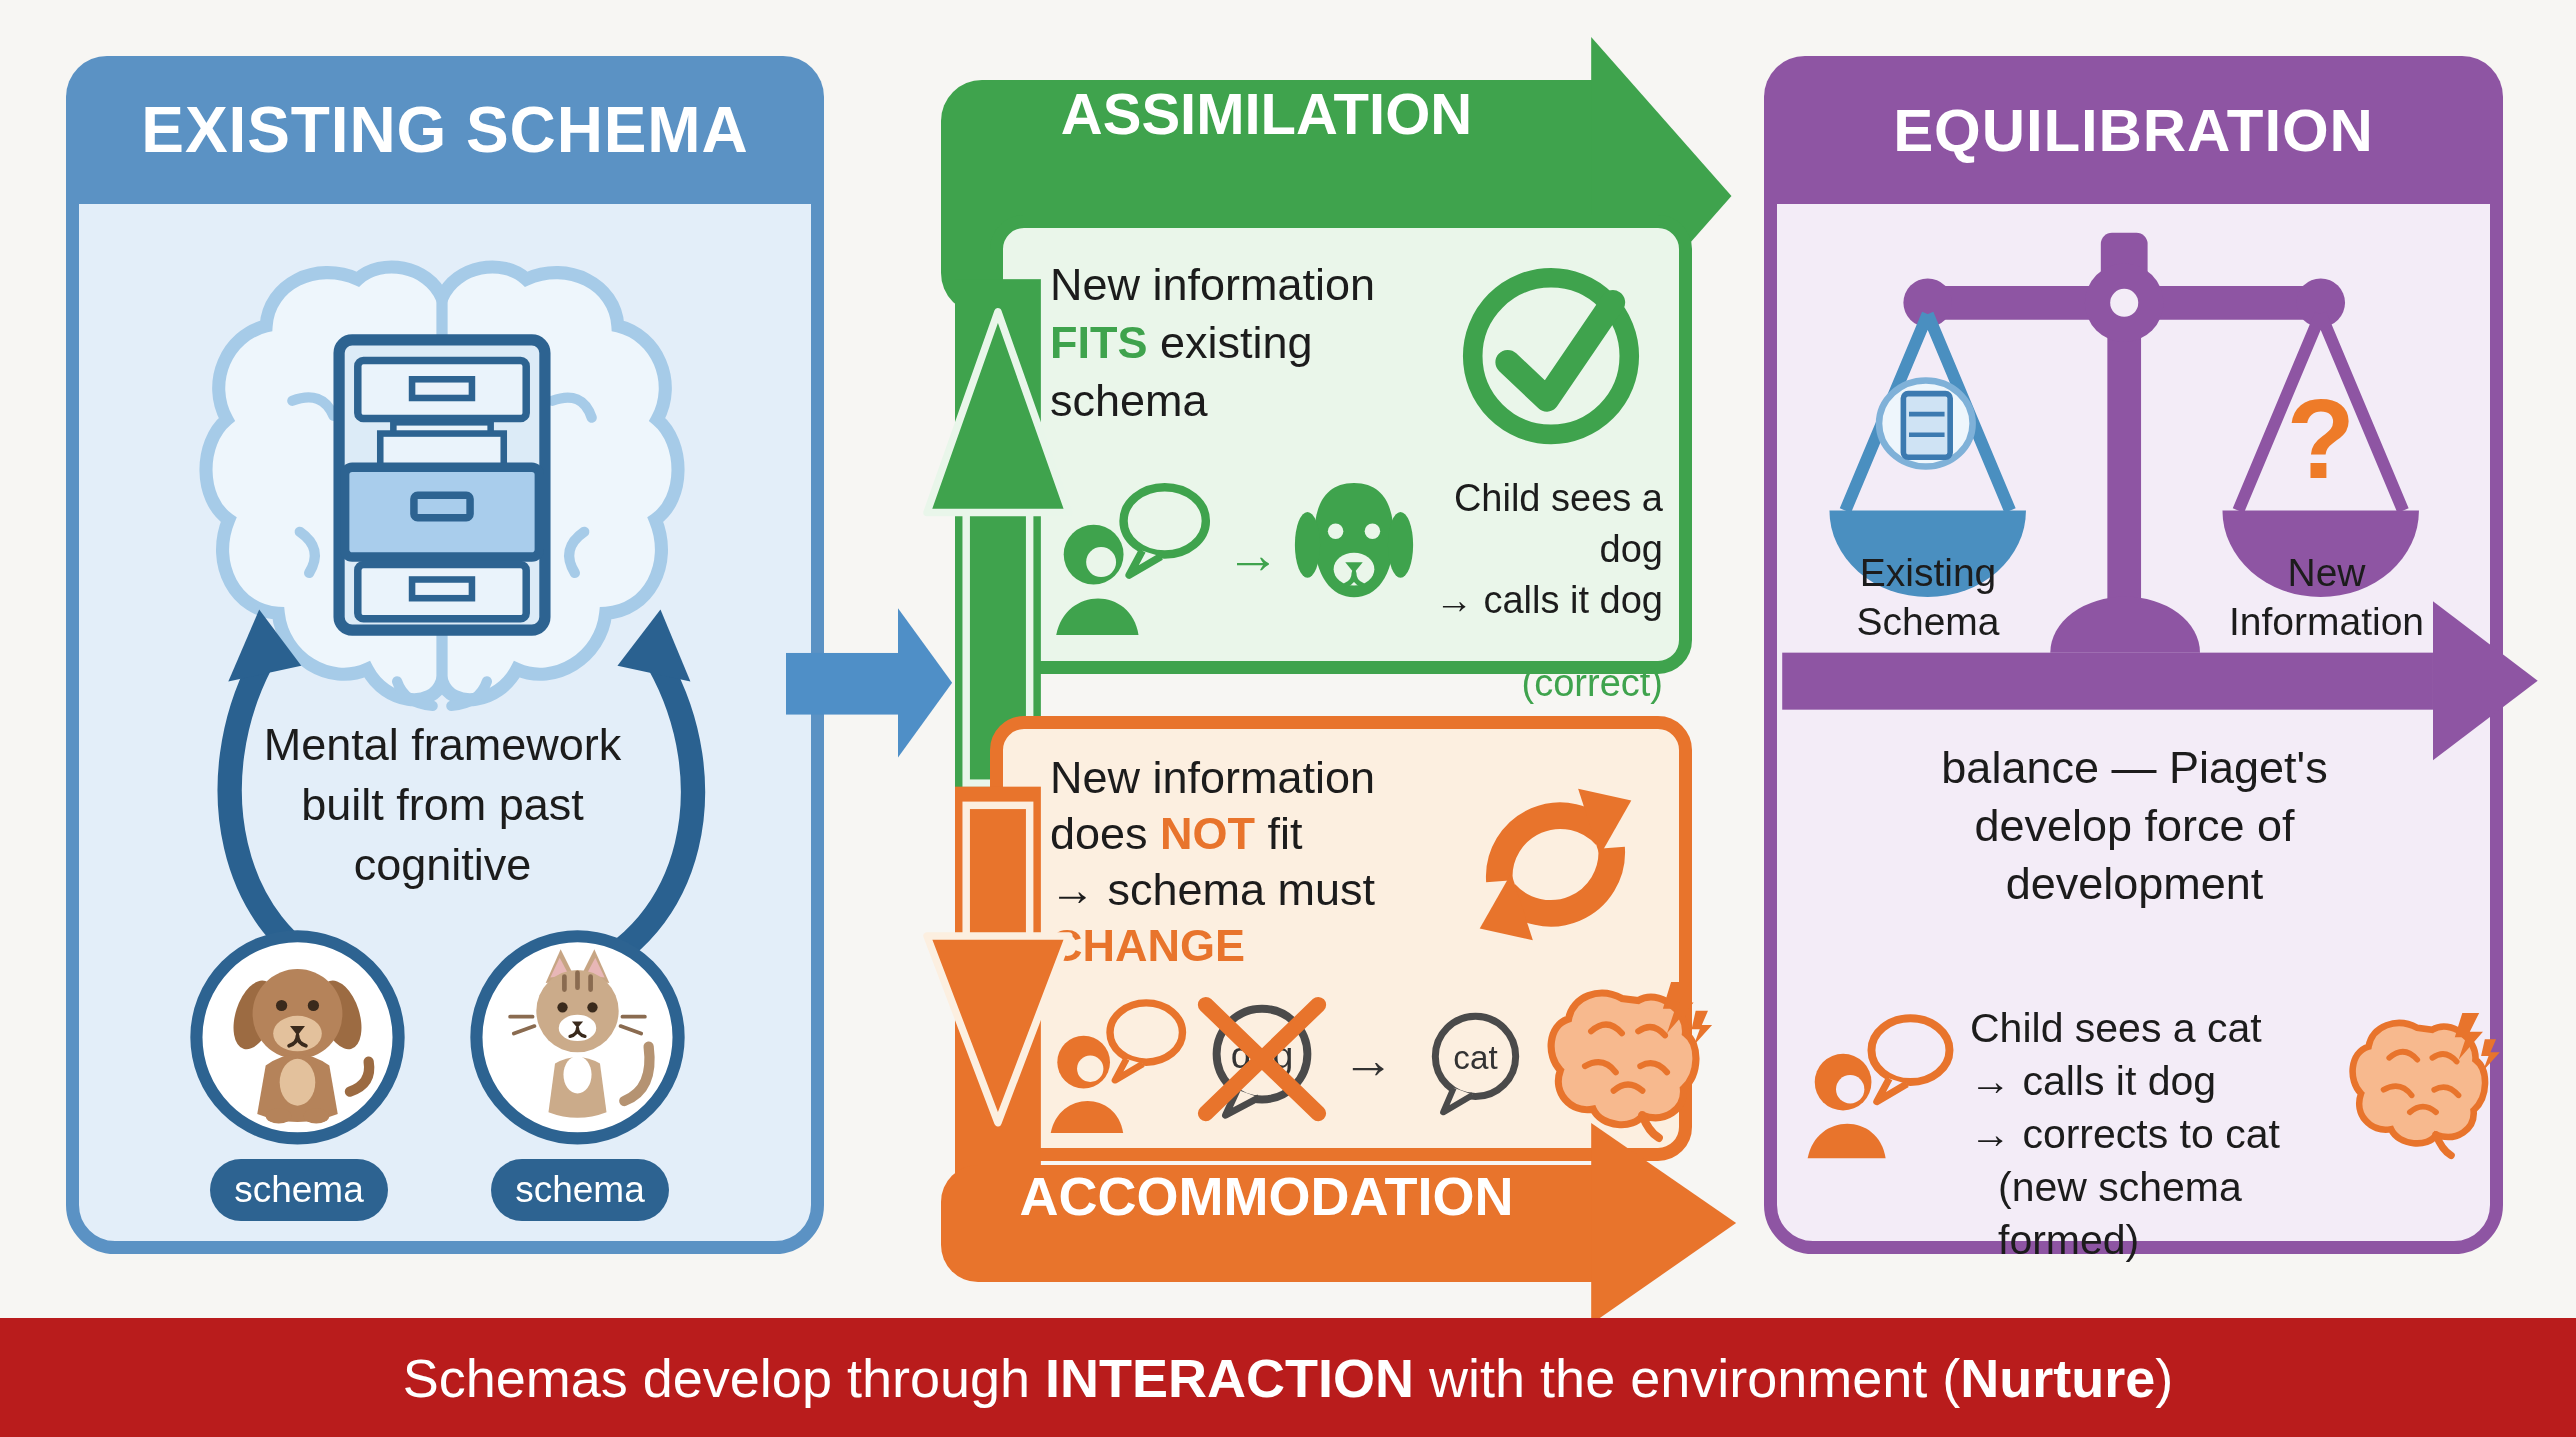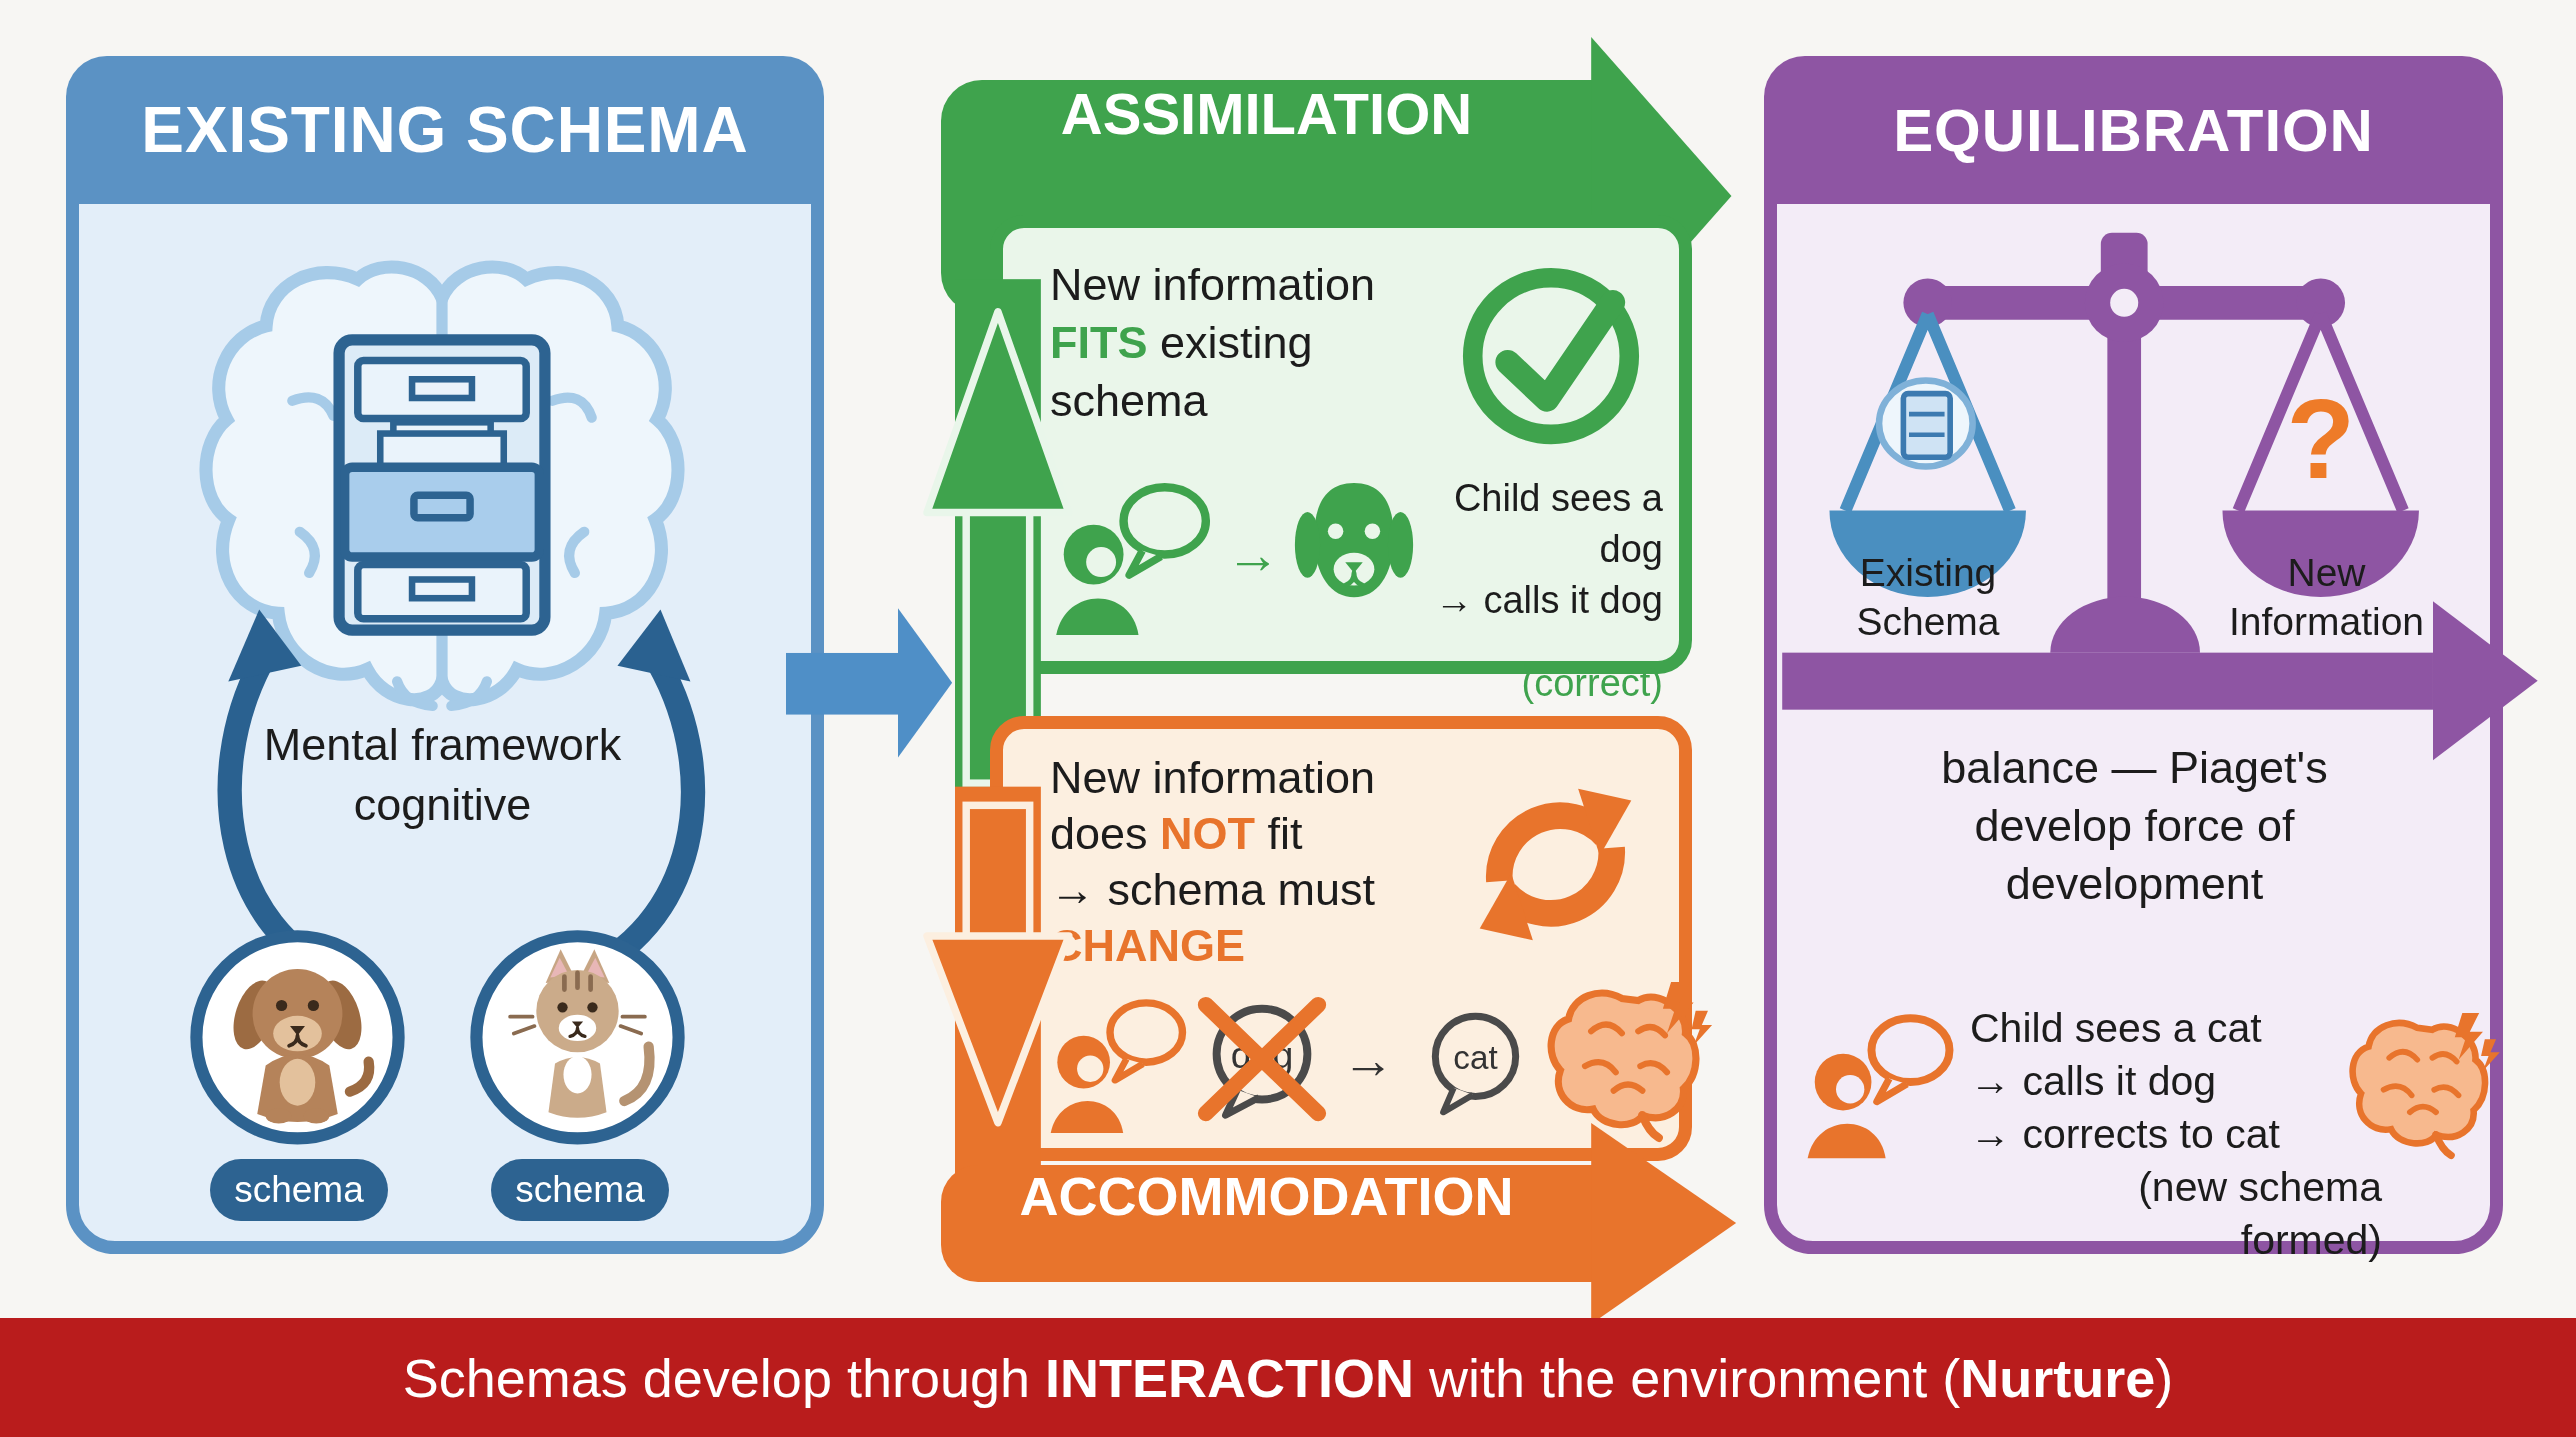--- a/index.html
+++ b/index.html
@@ -63,20 +63,21 @@
 
     <svg class="abs" style="left:9.4px;top:505px;" width="739" height="449" viewBox="0 0 790 480">
       <path d="M270,430 C150,380 120,220 185,95" fill="none" stroke="#2a6190" stroke-width="26" stroke-linecap="round"></path>
       <polygon points="150,115 183,38 228,98" fill="#2a6190"></polygon>
       <path d="M520,430 C650,380 680,220 610,95" fill="none" stroke="#2a6190" stroke-width="26" stroke-linecap="round"></path>
       <polygon points="566,98 612,38 644,115" fill="#2a6190"></polygon>
     </svg>
 
     <div class="abs center dark" style="left:92px;top:646px;width:543px;font-size:45px;line-height:60px;font-weight:500;">
       <div>Mental framework</div>
+      <div>built from past</div>
       <div>cognitive</div>
     </div>
 
     <svg class="abs" style="left:106px;top:856px;" width="225" height="234" viewBox="0 0 240 250">
       <circle cx="120" cy="120" r="108" fill="#ffffff" stroke="#2d6391" stroke-width="13"></circle>
       <ellipse cx="74" cy="96" rx="20" ry="38" fill="#9c6b42" transform="rotate(18 74 96)"></ellipse>
       <ellipse cx="166" cy="96" rx="20" ry="38" fill="#9c6b42" transform="rotate(-18 166 96)"></ellipse>
       <circle cx="120" cy="95" r="48" fill="#b5835a"></circle>
       <circle cx="103" cy="86" r="6" fill="#3a2a1c"></circle>
       <circle cx="137" cy="86" r="6" fill="#3a2a1c"></circle>
@@ -272,21 +273,21 @@
     <circle cx="52" cy="84" r="32" fill="#e8742c"></circle>
     <circle cx="60" cy="92" r="16" fill="#f3ecf7"></circle>
     <path d="M12,170 C22,118 92,118 100,170 Z" fill="#e8742c"></path>
     <ellipse cx="128" cy="48" rx="44" ry="36" fill="none" stroke="#e8742c" stroke-width="9"></ellipse>
     <path d="M104,80 L90,106 L124,86" fill="#f3ecf7" stroke="#e8742c" stroke-width="8" stroke-linejoin="round"></path>
   </svg>
   <div class="abs dark" style="left:1970px;top:1002px;width:412px;font-size:41px;line-height:53px;font-weight:500;">
     <div>Child sees a cat</div>
     <div>→ calls it dog</div>
     <div>→ corrects to cat</div>
-    <div style="padding-left:28px;text-align:right;">(new schema formed)</div>
+    <div style="padding-left:28px;">(new schema formed)</div>
   </div>
   <svg class="abs" style="left:2340px;top:1011px;" width="164" height="150" viewBox="0 0 170 160">
     <path d="M80,18 C58,6 32,16 28,38 C8,44 6,74 20,88 C12,110 30,130 52,126 C60,144 92,146 100,132 C122,140 142,126 140,106 C156,92 156,62 142,52 C144,30 116,8 96,20 Z" fill="#f7b98e" stroke="#e8742c" stroke-width="7"></path>
     <path d="M50,50 q16,-14 30,2 M44,84 q18,-10 30,6 M72,108 q14,-12 28,0 M96,50 q14,-10 26,4 M98,84 q14,-8 26,6" fill="none" stroke="#e8742c" stroke-width="6" stroke-linecap="round"></path>
     <path d="M100,132 q6,16 16,22" fill="none" stroke="#e8742c" stroke-width="8" stroke-linecap="round"></path>
     <polygon points="128,2 146,2 136,22 150,22 124,52 132,28 120,28" fill="#e8742c"></polygon>
     <polygon points="152,30 164,30 158,44 168,44 150,64 156,48 148,48" fill="#e8742c"></polygon>
   </svg>
 
   <div class="abs" id="footer-bar">

